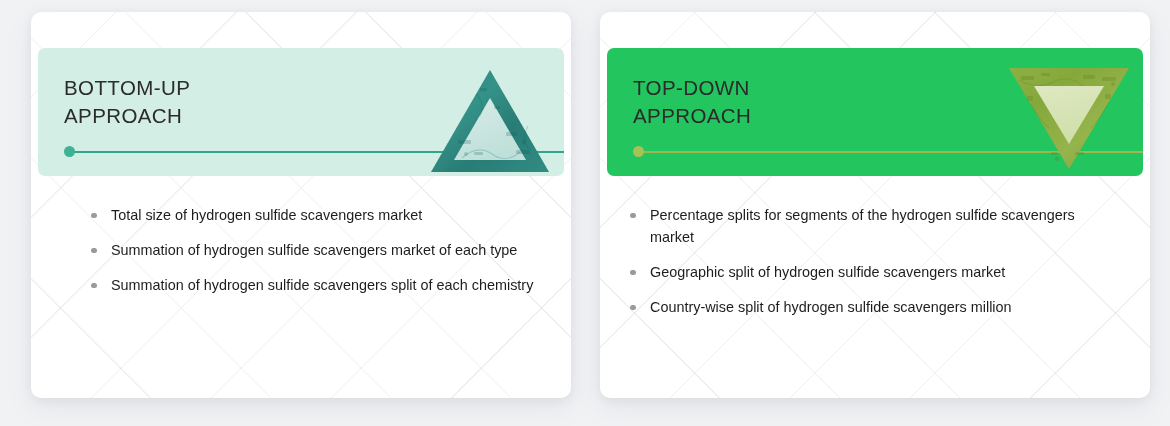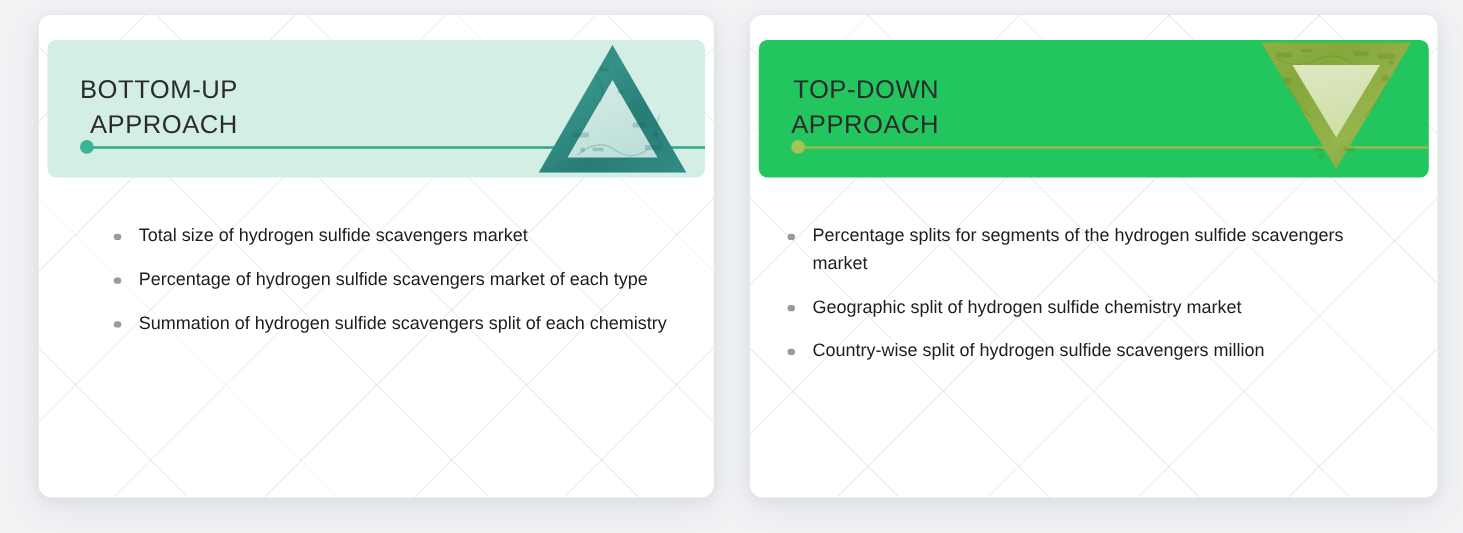--- a/index.html
+++ b/index.html
@@ -60,27 +60,26 @@
         rgba(150,158,170,0.00) 0px,
         rgba(150,158,170,0.00) 84px,
         rgba(150,158,170,0.16) 84px,
         rgba(150,158,170,0.16) 85px);
   }
 
   
   .card-header {
     position: absolute;
     left: 7px;
-    top: 20px;
+    top: 36px;
     right: 7px;
-    height: 110px;
+    height: 128px;
     border-radius: 7px;
     overflow: hidden;
     z-index: 3;
-    text-align: right;
   }
   .card-left  .card-header { background: #d3eee4; }
   .card-right .card-header { background: #22c55e; }
 
   .card-title {
     position: absolute;
     left: 26px;
     top: 26px;
     font-size: 20.5px;
     line-height: 28px;
@@ -127,21 +126,21 @@
     z-index: 5;
     pointer-events: none;
   }
   .card-left .tri-wrap  { right: 12px;  width: 124px; height: 110px; }
   .card-right .tri-wrap { right: 10px;  width: 128px; height: 112px; }
 
   
   .bullets {
     position: absolute;
     left: 0;
-    top: 166px;
+    top: 192px;
     right: 10px;
     z-index: 4;
   }
   .card-left  .bullets { left: 48px; right: 0px; }
   .card-right .bullets { left: 618px; right: 0px; }
   .card-right .bullets { left: 18px; }
 
   .bullet {
     position: relative;
     padding-left: 32px;
@@ -217,21 +216,21 @@
       </div>
     </div>
 
     <div class="bullets">
       <div class="bullet">
         <span class="marker"></span>
         <span>Total size of hydrogen sulfide scavengers market</span>
       </div>
       <div class="bullet">
         <span class="marker"></span>
-        <span>Percentage of hydrogen sulfide scavengers market of each type</span>
+        <span>Summation of hydrogen sulfide scavengers market of each type</span>
       </div>
       <div class="bullet">
         <span class="marker"></span>
         <span>Summation of hydrogen sulfide scavengers split of each chemistry</span>
       </div>
     </div>
   </div>
 
   <div class="card card-right">
 
@@ -282,21 +281,21 @@
       </div>
     </div>
 
     <div class="bullets">
       <div class="bullet">
         <span class="marker"></span>
         <span>Percentage splits for segments of the hydrogen sulfide scavengers market</span>
       </div>
       <div class="bullet">
         <span class="marker"></span>
-        <span>Geographic split of hydrogen sulfide chemistry market</span>
+        <span>Geographic split of hydrogen sulfide scavengers market</span>
       </div>
       <div class="bullet">
         <span class="marker"></span>
         <span>Country-wise split of hydrogen sulfide scavengers million</span>
       </div>
     </div>
   </div>
 
 </div>
 

